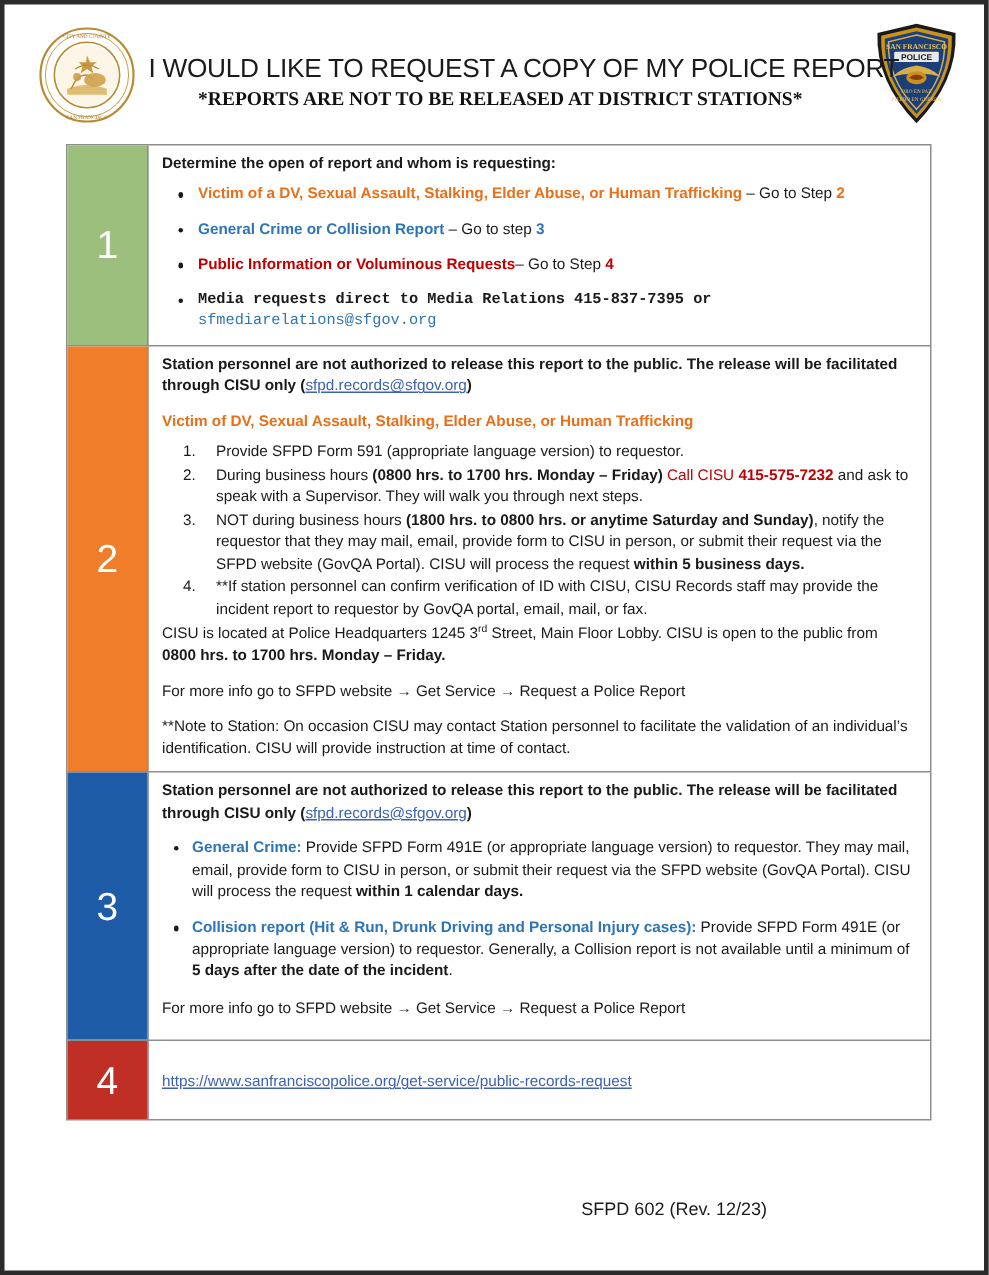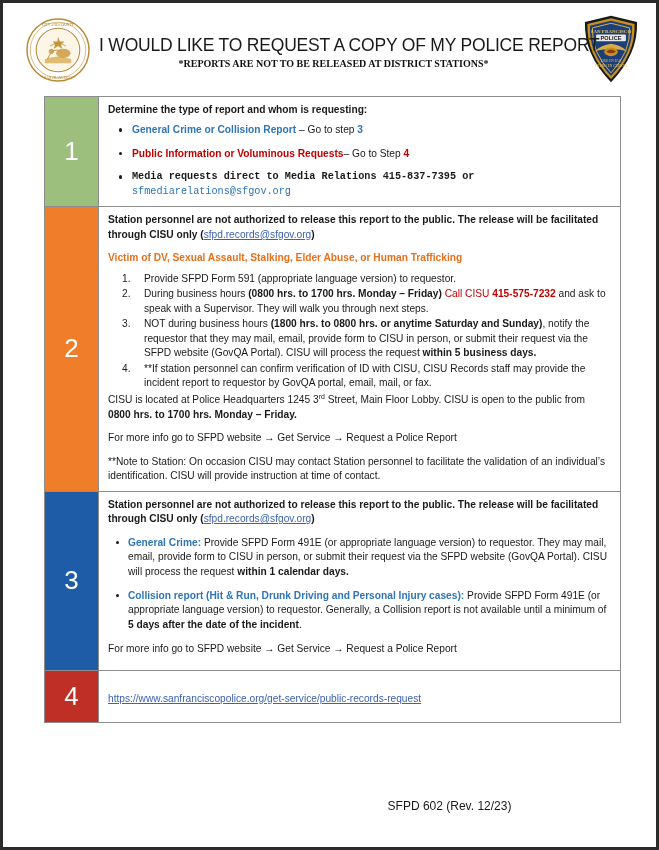--- a/index.html
+++ b/index.html
@@ -55,21 +55,21 @@
     font-family: "Liberation Sans", sans-serif;
     font-size: 17.5px;
     font-weight: 400;
     letter-spacing: -0.2px;
     color: #1a1a1a;
     white-space: nowrap;
     line-height: 1.15;
   }
   .sub-title {
     font-family: "Liberation Serif", serif;
-    font-size: 10px;
+    font-size: 13px;
     font-weight: bold;
     color: #111111;
     margin-top: 3px;
     white-space: nowrap;
   }
 
   
   .table {
     position: absolute;
     left: 41px;
@@ -250,23 +250,26 @@
     </div>
   </div>
 
   <div class="table">
 
     <div class="row">
       <div class="numcell c-green">
         <span>1</span>
       </div>
       <div class="body">
-        <p class="b">Determine the type of report and whom is requesting:</p>
+        <p class="b">Determine the open of report and whom is requesting:</p>
         <div class="gap-sm"></div>
         <ul class="bullets">
+          <li>
+            <span class="b orange">Victim of a DV, Sexual Assault, Stalking, Elder Abuse, or Human Trafficking</span><span> – Go to Step </span><span class="b orange">2</span>
+          </li>
           <li>
             <span class="b blue">General Crime or Collision Report</span><span> – Go to step </span><span class="b blue">3</span>
           </li>
           <li>
             <span class="b red">Public Information or Voluminous Requests</span><span>– Go to Step </span><span class="b red">4</span>
           </li>
           <li>
             <span class="b">Media requests direct to Media Relations 415-837-7395 or </span><a href="#" class="link-blue" style="text-decoration:none">sfmediarelations@sfgov.org</a>
           </li>
         </ul>

